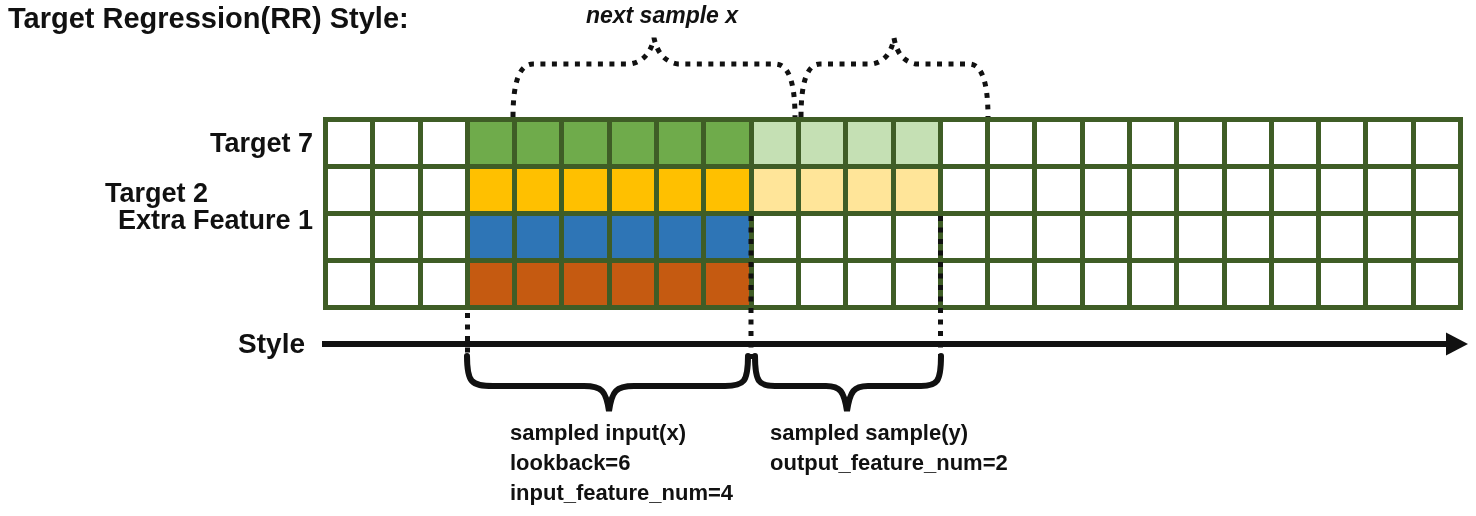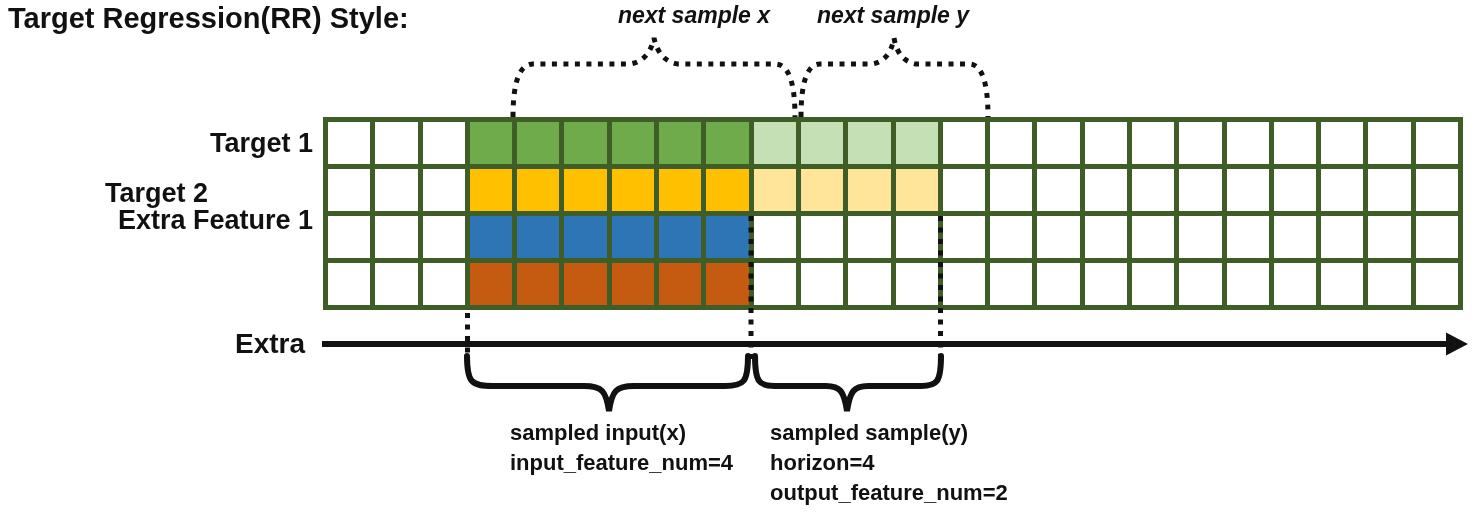--- a/index.html
+++ b/index.html
@@ -8,21 +8,21 @@
     font-family:"Liberation Sans",sans-serif;color:#111;background:#fff;
   }
   .title{
     position:absolute;left:8px;top:2px;
     font-size:29px;font-weight:700;letter-spacing:0px;
   }
   .next-label{
     position:absolute;top:2px;transform:translateX(-50%);
     font-size:23px;font-style:italic;font-weight:600;white-space:nowrap;
   }
-  .next-label.x{left:694px;}
+  .next-label.x{left:662px;}
   .next-label.y{left:893px;}
   .row-label{
     position:absolute;left:0;width:313px;text-align:right;
     font-size:27px;font-weight:700;height:47px;line-height:47px;white-space:nowrap;
   }
   .grid{
     position:absolute;left:323px;top:117px;width:1140px;height:193px;
     box-sizing:border-box;display:grid;
     grid-template-columns:repeat(24,1fr);
     grid-template-rows:repeat(4,1fr);
@@ -42,23 +42,22 @@
   .anno.output{left:770px;}
 </style>
 </head>
 <body>
 
 <div class="canvas">
 
   <div class="title">Target Regression(RR) Style:</div>
 
   <div class="next-label x">next sample x</div>
-  <div class="next-label y">next sample y</div>
 
-  <div class="row-label" style="top:120px;">Target 1</div>
+  <div class="row-label" style="top:120px;">Target 7</div>
   <div class="row-label" style="top:170px;text-align:center;">Target 2</div>
   <div class="row-label" style="top:197px;">Extra Feature 1</div>
 
   <div class="grid" style="background: rgb(63, 93, 38);">
       <div class="cell" style="background: rgb(255, 255, 255);"></div>
       <div class="cell" style="background: rgb(255, 255, 255);"></div>
       <div class="cell" style="background: rgb(255, 255, 255);"></div>
       <div class="cell" style="background: rgb(111, 171, 75);"></div>
       <div class="cell" style="background: rgb(111, 171, 75);"></div>
       <div class="cell" style="background: rgb(111, 171, 75);"></div>
@@ -147,21 +146,21 @@
       <div class="cell" style="background: rgb(255, 255, 255);"></div>
       <div class="cell" style="background: rgb(255, 255, 255);"></div>
       <div class="cell" style="background: rgb(255, 255, 255);"></div>
       <div class="cell" style="background: rgb(255, 255, 255);"></div>
       <div class="cell" style="background: rgb(255, 255, 255);"></div>
       <div class="cell" style="background: rgb(255, 255, 255);"></div>
       <div class="cell" style="background: rgb(255, 255, 255);"></div>
       <div class="cell" style="background: rgb(255, 255, 255);"></div>
     </div>
 
-  <div class="time-label">Extra</div>
+  <div class="time-label">Style</div>
 
   <svg class="overlay" width="1476" height="516" viewBox="0 0 1476 516">
 
     <line x1="322" y1="344" x2="1446" y2="344" stroke="#111" stroke-width="6"></line>
     <polygon points="1446,332.5 1446,355.5 1468,344" fill="#111"></polygon>
 
     <line x1="467.5" y1="313" x2="467.5" y2="360" stroke="#111" stroke-width="5" stroke-dasharray="5 6.5"></line>
     <line x1="751" y1="216" x2="751" y2="360" stroke="#111" stroke-width="5" stroke-dasharray="5 6.5"></line>
     <line x1="940.5" y1="216" x2="940.5" y2="360" stroke="#111" stroke-width="5" stroke-dasharray="5 6.5"></line>
 
@@ -169,21 +168,21 @@
 
     <path d="M 801 117 Q 801 64 820 64 L 872 64 Q 890 61 894 38 Q 898 61 916 64 L 969 64 Q 988 64 988 117" fill="none" stroke="#111" stroke-width="5" stroke-dasharray="5 6.5"></path>
 
     <path d="M 467 356 C 467 382 471 386 493 386 L 584 386 C 602 386 606 391 609 411 C 612 391 616 386 634 386 L 725 386 C 744 386 748 382 748 356" fill="none" stroke="#111" stroke-width="6" stroke-linecap="round"></path>
 
     <path d="M 755 356 C 755 382 759 386 775 386 L 826 386 C 840 386 844 391 847 411 C 850 391 854 386 868 386 L 921 386 C 937 386 941 382 941 356" fill="none" stroke="#111" stroke-width="6" stroke-linecap="round"></path>
   </svg>
 
   <div class="anno input">
     <div>sampled input(x)</div>
+    <div>lookback=6</div>
     <div>input_feature_num=4</div>
   </div>
   <div class="anno output">
     <div>sampled sample(y)</div>
-    <div>horizon=4</div>
     <div>output_feature_num=2</div>
   </div>
 
 </div>
 
 </body></html>

